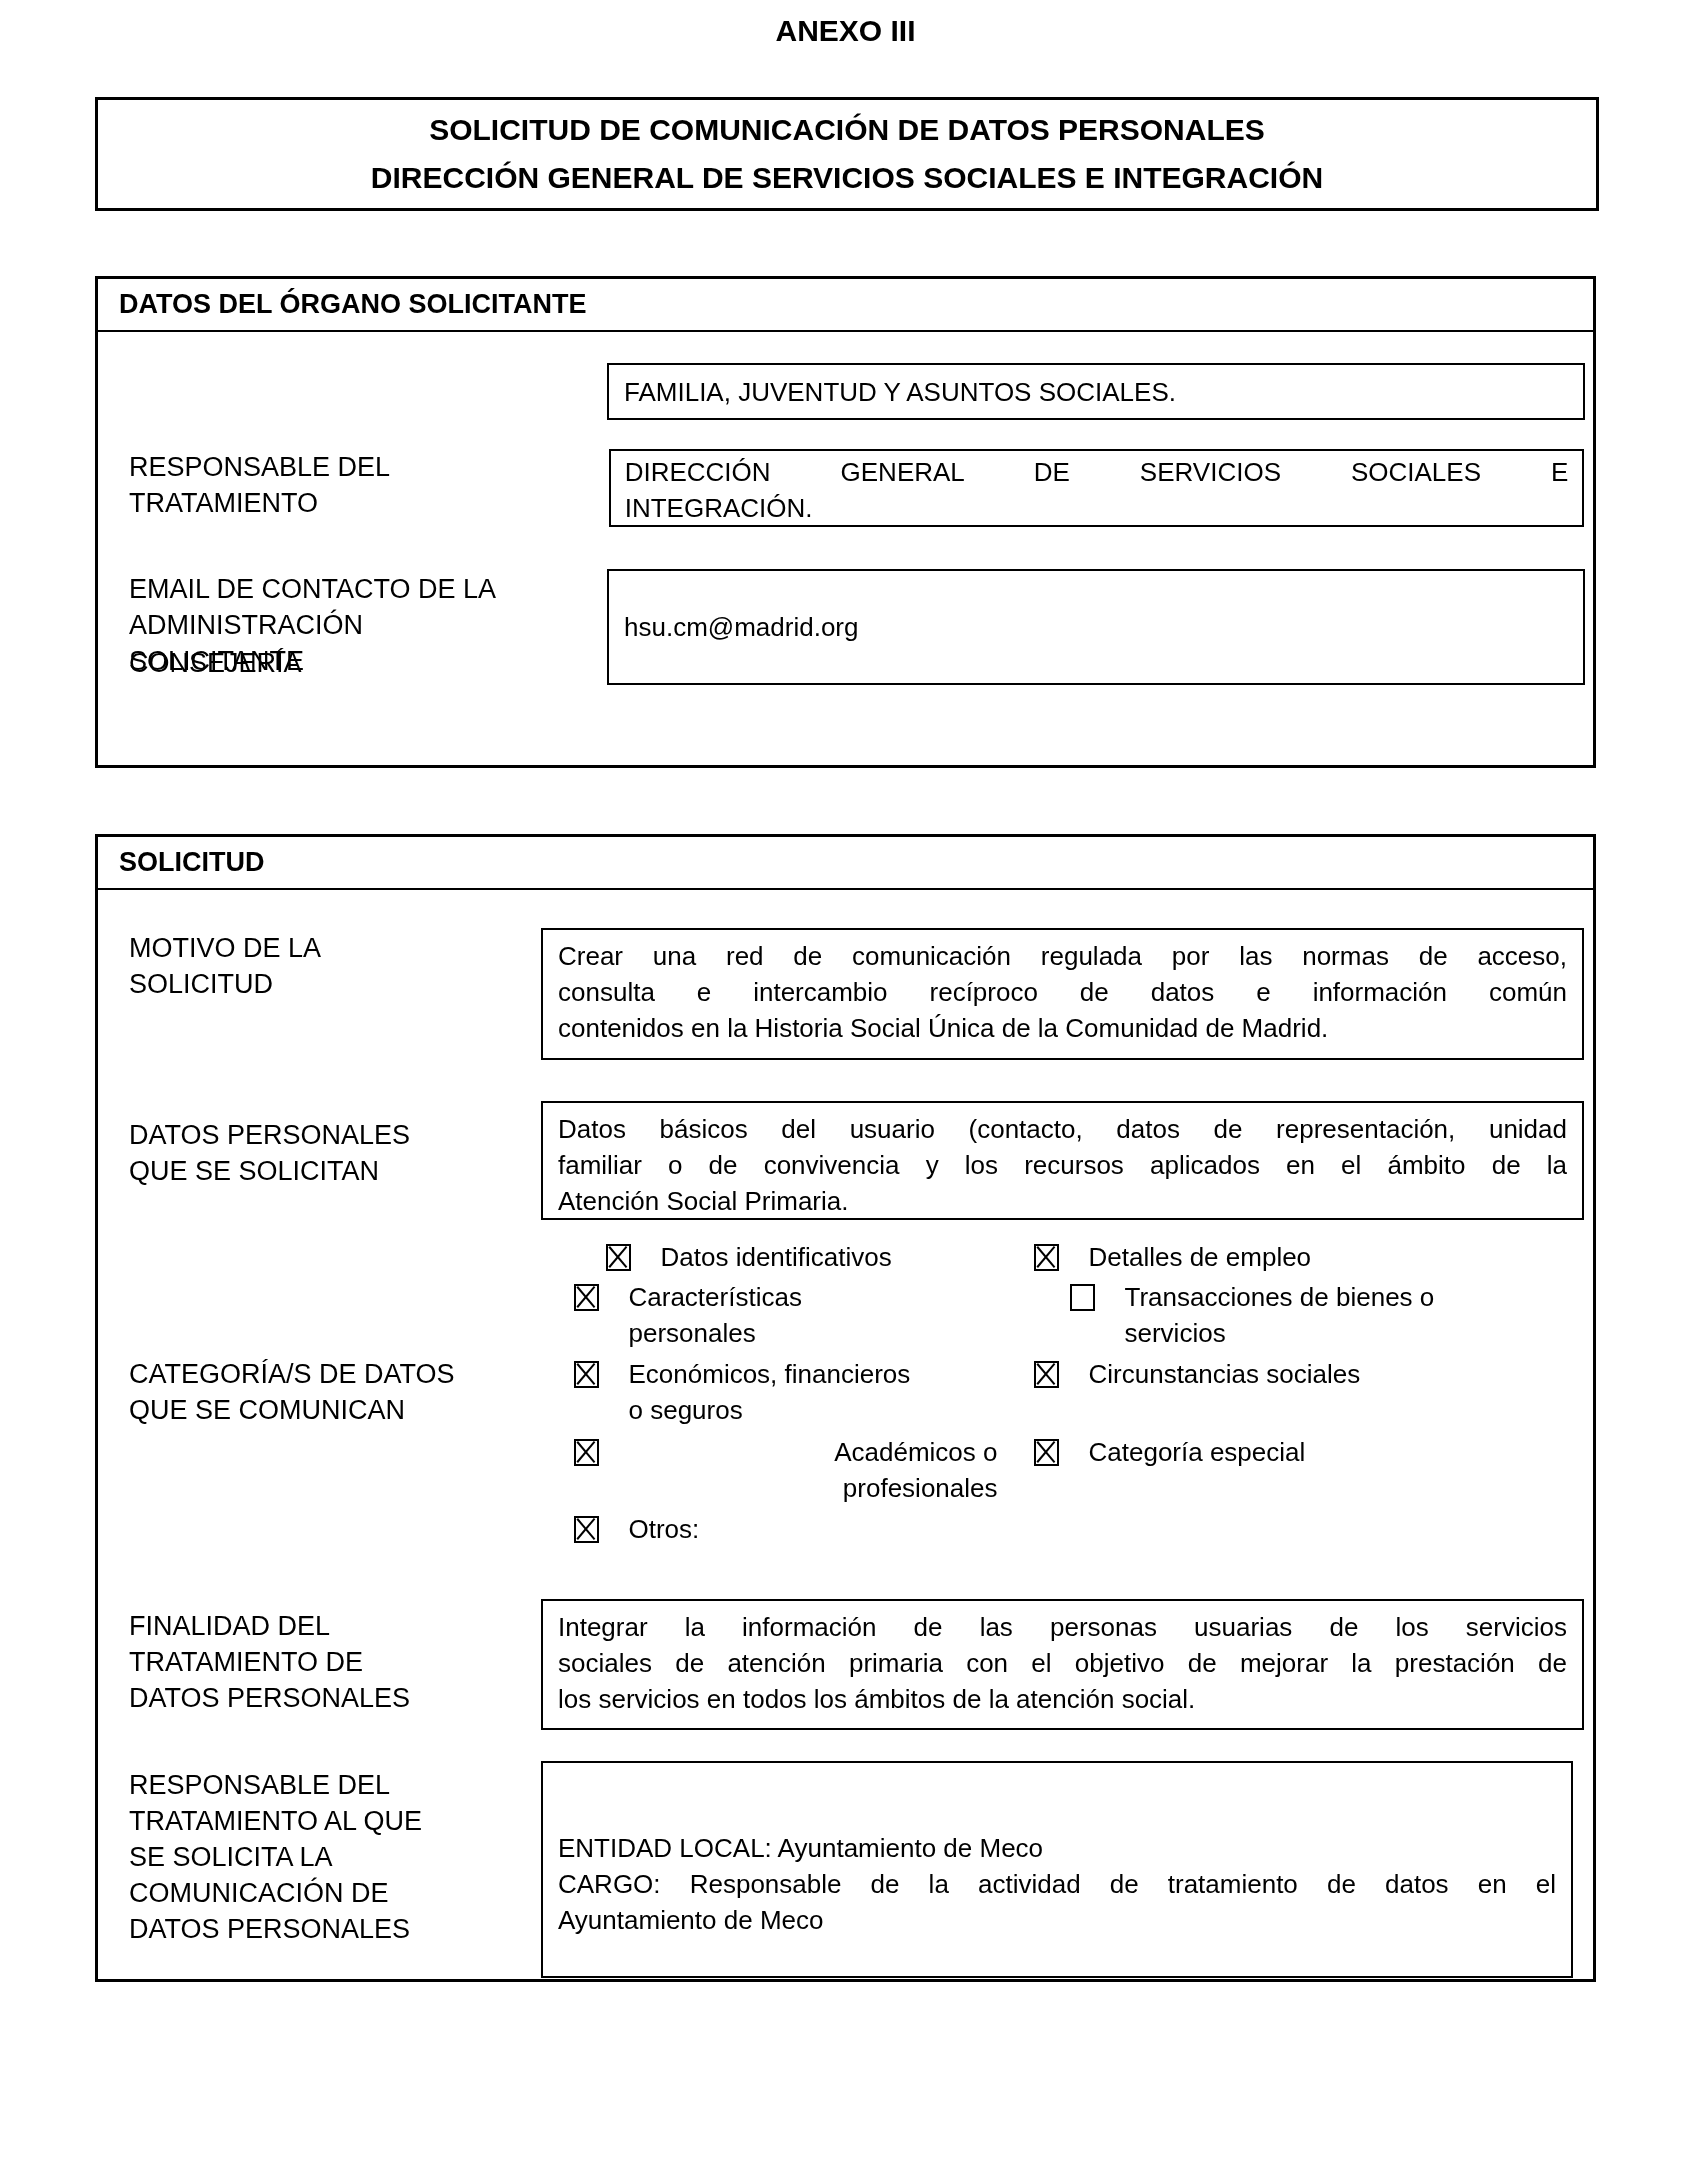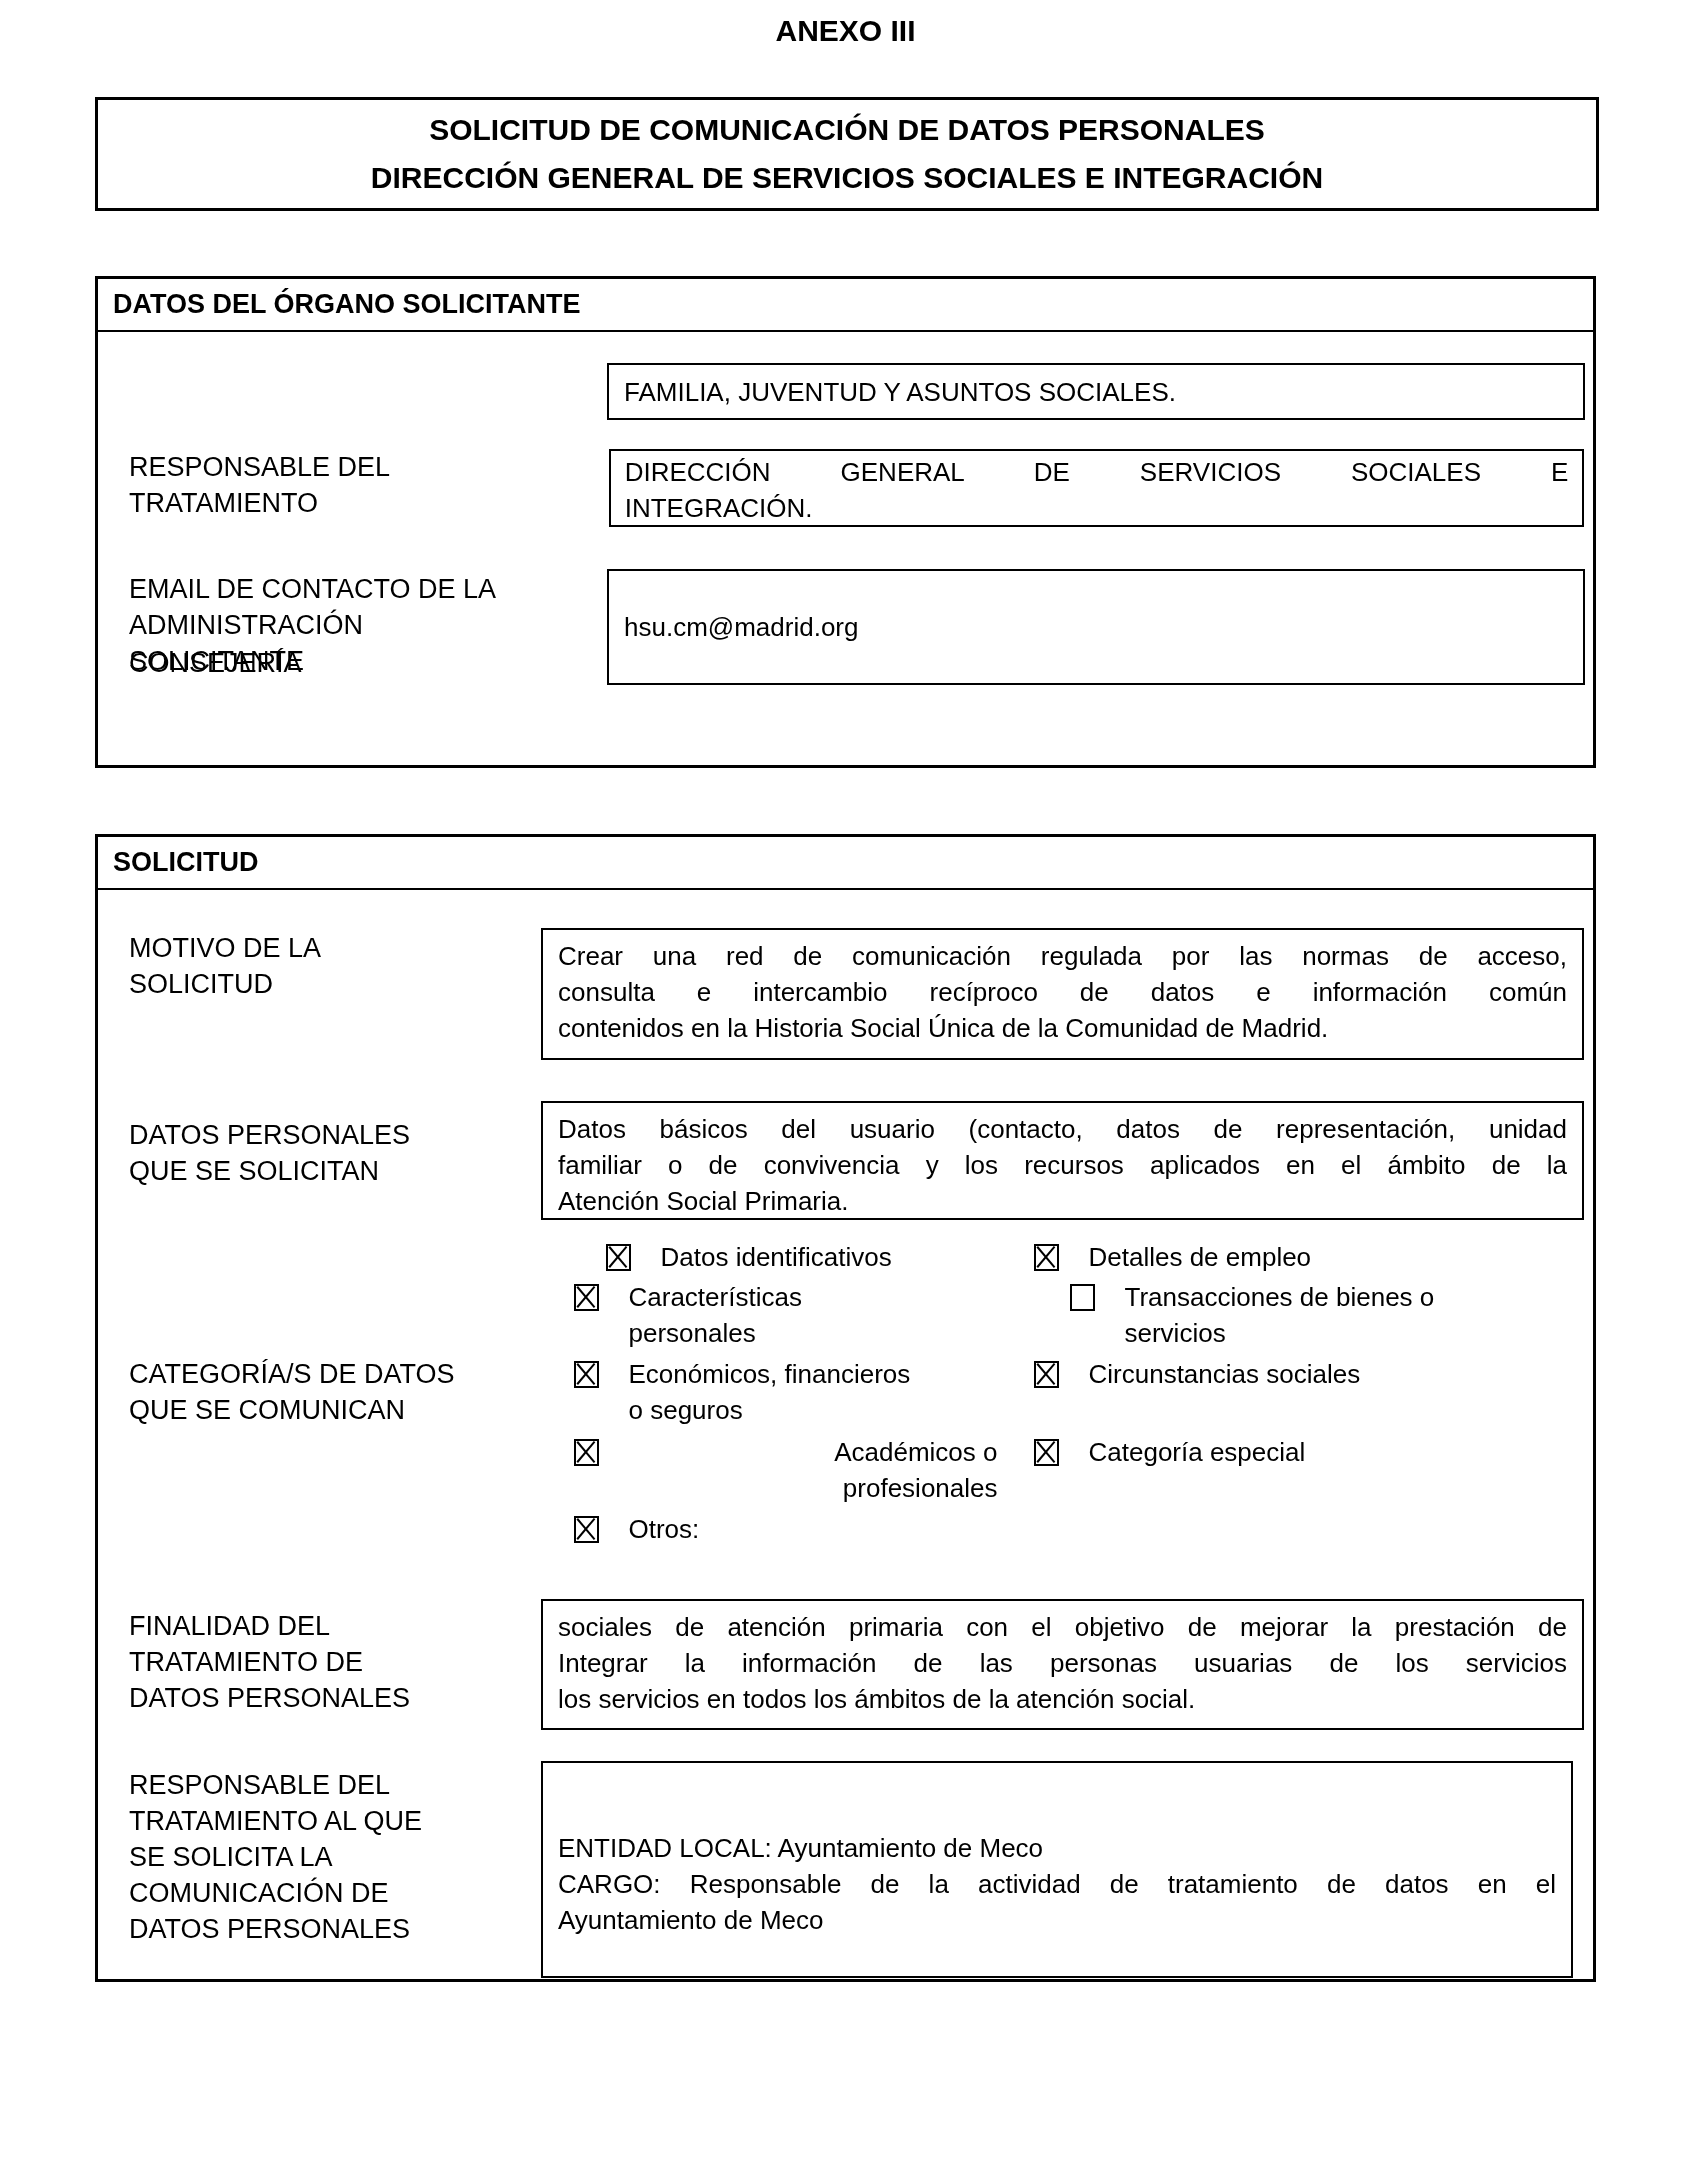--- a/index.html
+++ b/index.html
@@ -21,21 +21,21 @@
   }
   .section {
     position:absolute; left:95px; width:1501px;
     border:3px solid #000; box-sizing:border-box;
   }
   .sec-organo { top:276px; height:492px; }
   .sec-solicitud { top:834px; height:1148px; }
   .sec-header {
     position:absolute; left:0; top:0; right:0;
     font-weight:bold; font-size:27px; line-height:33px;
-    padding:9px 0 9px 15px;
+    padding:9px 0 9px 21px;
     border-bottom:2.3px solid #000;
   }
   .flabel {
     position:absolute; font-size:27px; line-height:36px;
     white-space:pre-line;
   }
   .fbox {
     position:absolute; border:2.3px solid #000; box-sizing:border-box;
     font-size:26px; line-height:36px;
   }
@@ -165,22 +165,22 @@
     </div>
     <div class="cb-item" style="left:936px; top:597px;">
       <span class="cb checked"></span>
       <span class="cb-label w2">Categoría especial</span>
     </div>
 
     <div class="flabel" style="left:31px; top:771px;">FINALIDAD DEL
 TRATAMIENTO DE
 DATOS PERSONALES</div>
     <div class="fbox pad-p" style="left:443px; top:750px; width:1043px; height:131px;">
+        <div class="jline">Integrar la información de las personas usuarias de los servicios</div>
         <div class="jline">sociales de atención primaria con el objetivo de mejorar la prestación de</div>
-        <div class="jline">Integrar la información de las personas usuarias de los servicios</div>
         <div class="jline plast">los servicios en todos los ámbitos de la atención social.</div>
       </div>
 
     <div class="flabel" style="left:31px; top:930px;">RESPONSABLE DEL
 TRATAMIENTO AL QUE
 SE SOLICITA LA
 COMUNICACIÓN DE
 DATOS PERSONALES</div>
     <div class="fbox pad-big" style="left:443px; top:924px; width:1032px; height:217px;">
         <div class="jline plast">ENTIDAD LOCAL: Ayuntamiento de Meco</div>

